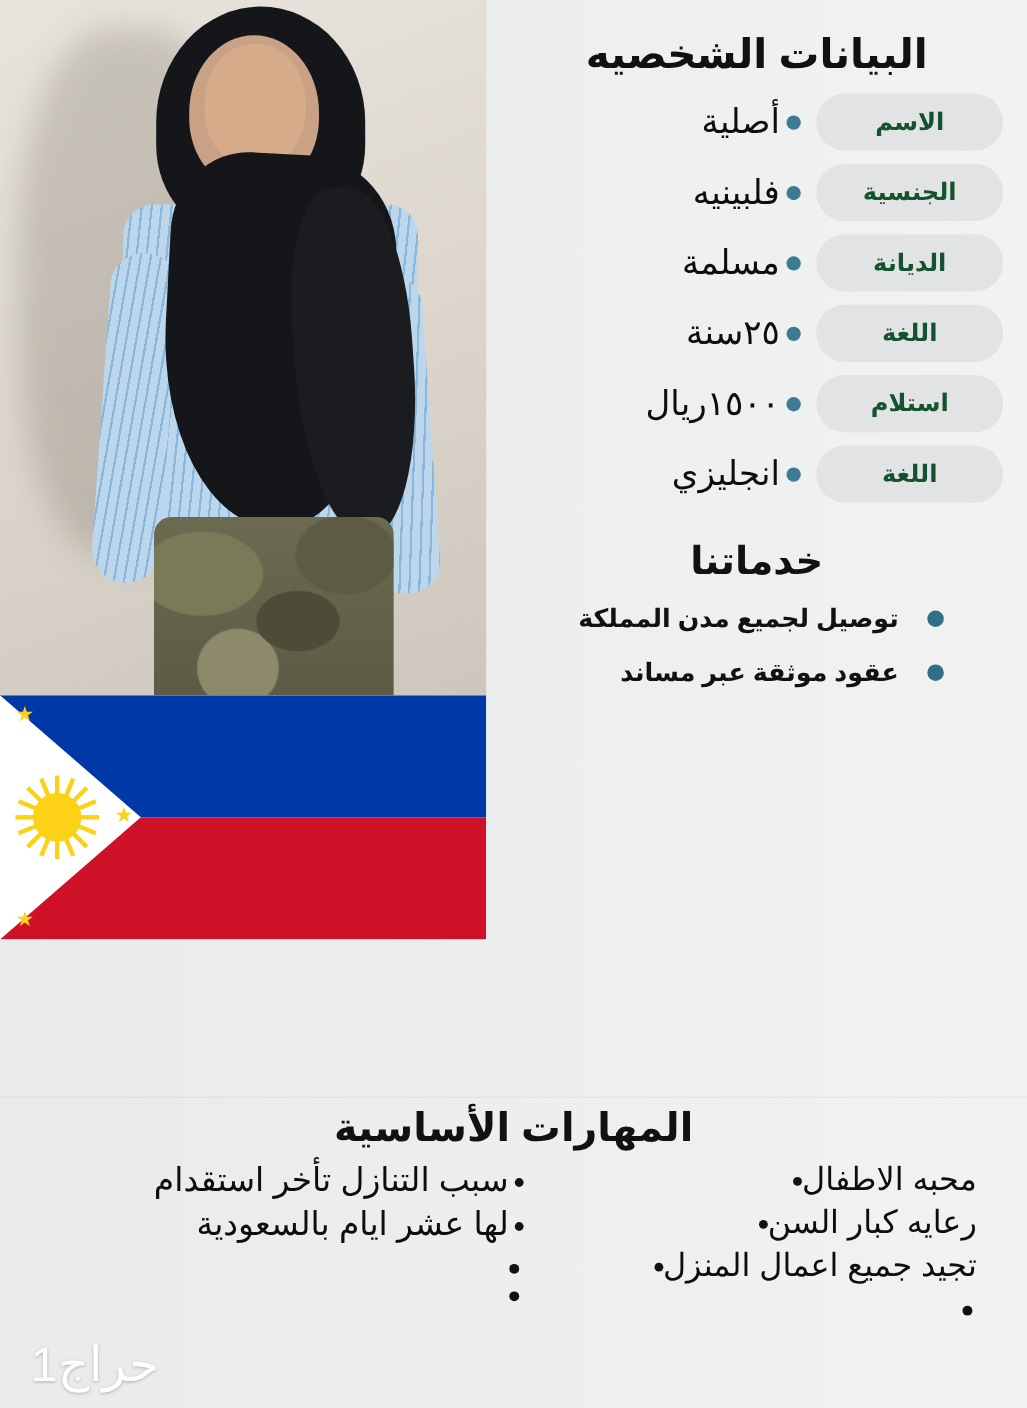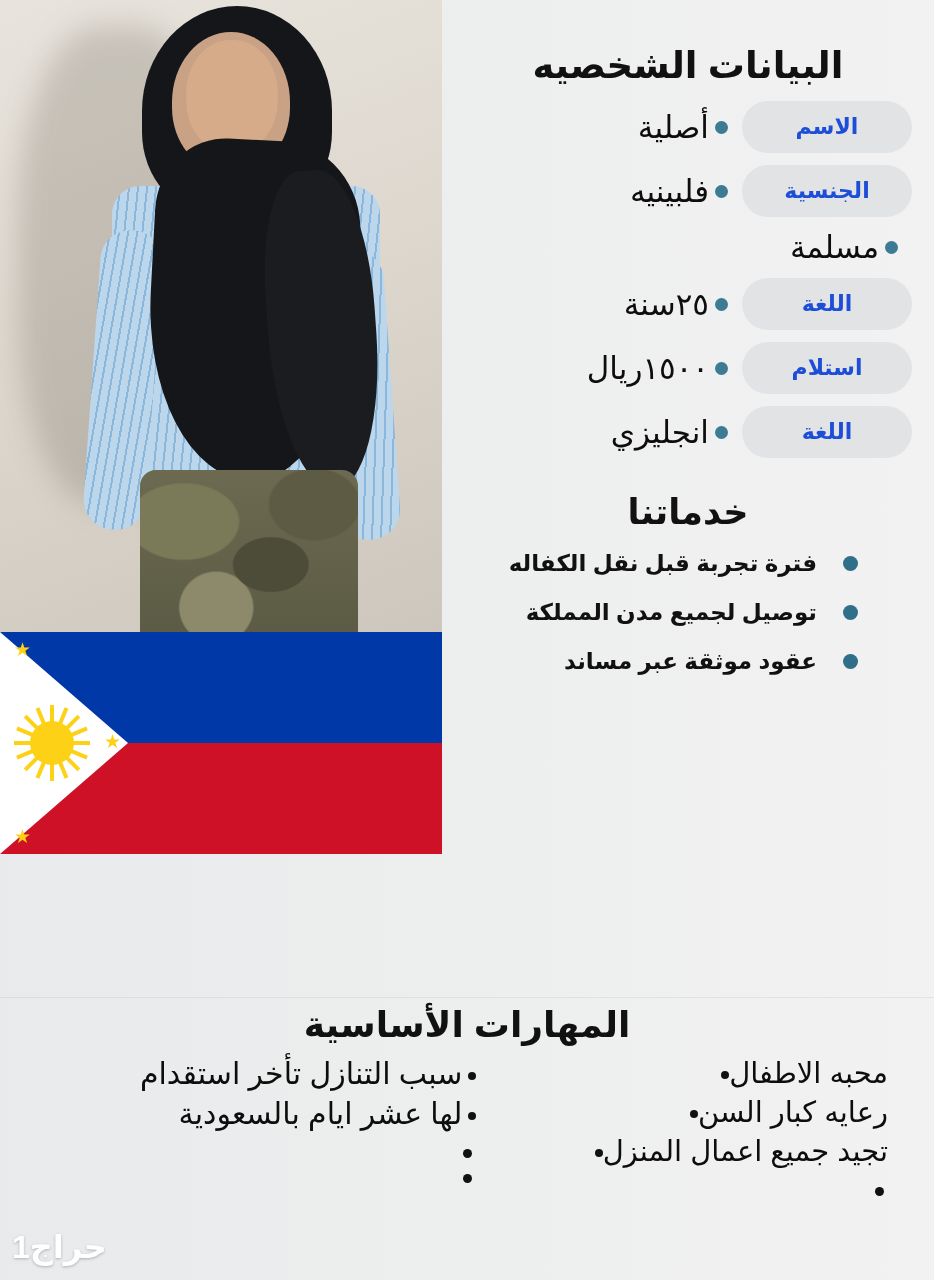--- a/index.html
+++ b/index.html
@@ -13,21 +13,21 @@
     position: relative;
     width: 934px;
     height: 1280px;
     background: linear-gradient(90deg, #e9eaec 0%, #eceded 40%, #f2f2f3 100%);
     overflow: hidden;
   }
 
   
   .info-col {
     position: absolute;
-    top: 16px; right: 0;
+    top: 0; right: 0;
     width: 492px;
     height: 1000px;
     padding: 18px 22px 0 22px;
   }
 
   .section-title {
     text-align: center;
     font-size: 37px;
     font-weight: bold;
     color: #111;
@@ -48,21 +48,21 @@
   .field-pill {
     width: 170px;
     height: 52px;
     background: #e2e3e5;
     border-radius: 26px;
     display: flex;
     align-items: center;
     justify-content: center;
     font-size: 22px;
     font-weight: bold;
-    color: #1d4ed8;
+    color: #14532d;
     flex: 0 0 auto;
   }
   .dot {
     width: 13px; height: 13px;
     border-radius: 50%;
     background: #3d7b93;
     margin: 0 14px 0 6px;
     flex: 0 0 auto;
   }
   .field-value {
@@ -334,24 +334,24 @@
   .divider {
     position: absolute;
     left: 0; bottom: 282px;
     width: 934px; height: 1px;
     background: rgba(0,0,0,0.06);
   }
 
   
   .watermark {
     position: absolute;
-    left: 12px;
+    left: 28px;
     bottom: 14px;
-    font-size: 32px;
-    font-weight: bold;
+    font-size: 44px;
+    font-weight: normal;
     color: #ffffff;
     letter-spacing: 1px;
     text-shadow: 0 1px 3px rgba(0,0,0,0.25);
     direction: rtl;
   }
 </style>
 </head>
 <body>
 
 <div class="page">
@@ -400,20 +400,21 @@
       <div class="field-value">أصلية</div>
     </div>
 
     <div class="field-row">
       <div class="field-pill">الجنسية</div>
       <span class="dot"></span>
       <div class="field-value">فلبينيه</div>
     </div>
 
     <div class="field-row">
+      <div class="field-pill">الديانة</div>
       <span class="dot"></span>
       <div class="field-value">مسلمة</div>
     </div>
 
     <div class="field-row">
       <div class="field-pill">اللغة</div>
       <span class="dot"></span>
       <div class="field-value">٢٥سنة</div>
     </div>
 
@@ -425,24 +426,20 @@
 
     <div class="field-row">
       <div class="field-pill">اللغة</div>
       <span class="dot"></span>
       <div class="field-value">انجليزي</div>
     </div>
 
     <div class="services">
       <div class="section-title">خدماتنا</div>
 
-      <div class="service-row">
-        <span class="service-dot"></span>
-        <span class="service-text">فترة تجربة قبل نقل الكفاله</span>
-      </div>
       <div class="service-row">
         <span class="service-dot"></span>
         <span class="service-text">توصيل لجميع مدن المملكة</span>
       </div>
       <div class="service-row">
         <span class="service-dot"></span>
         <span class="service-text">عقود موثقة عبر مساند</span>
       </div>
     </div>
   </div>

